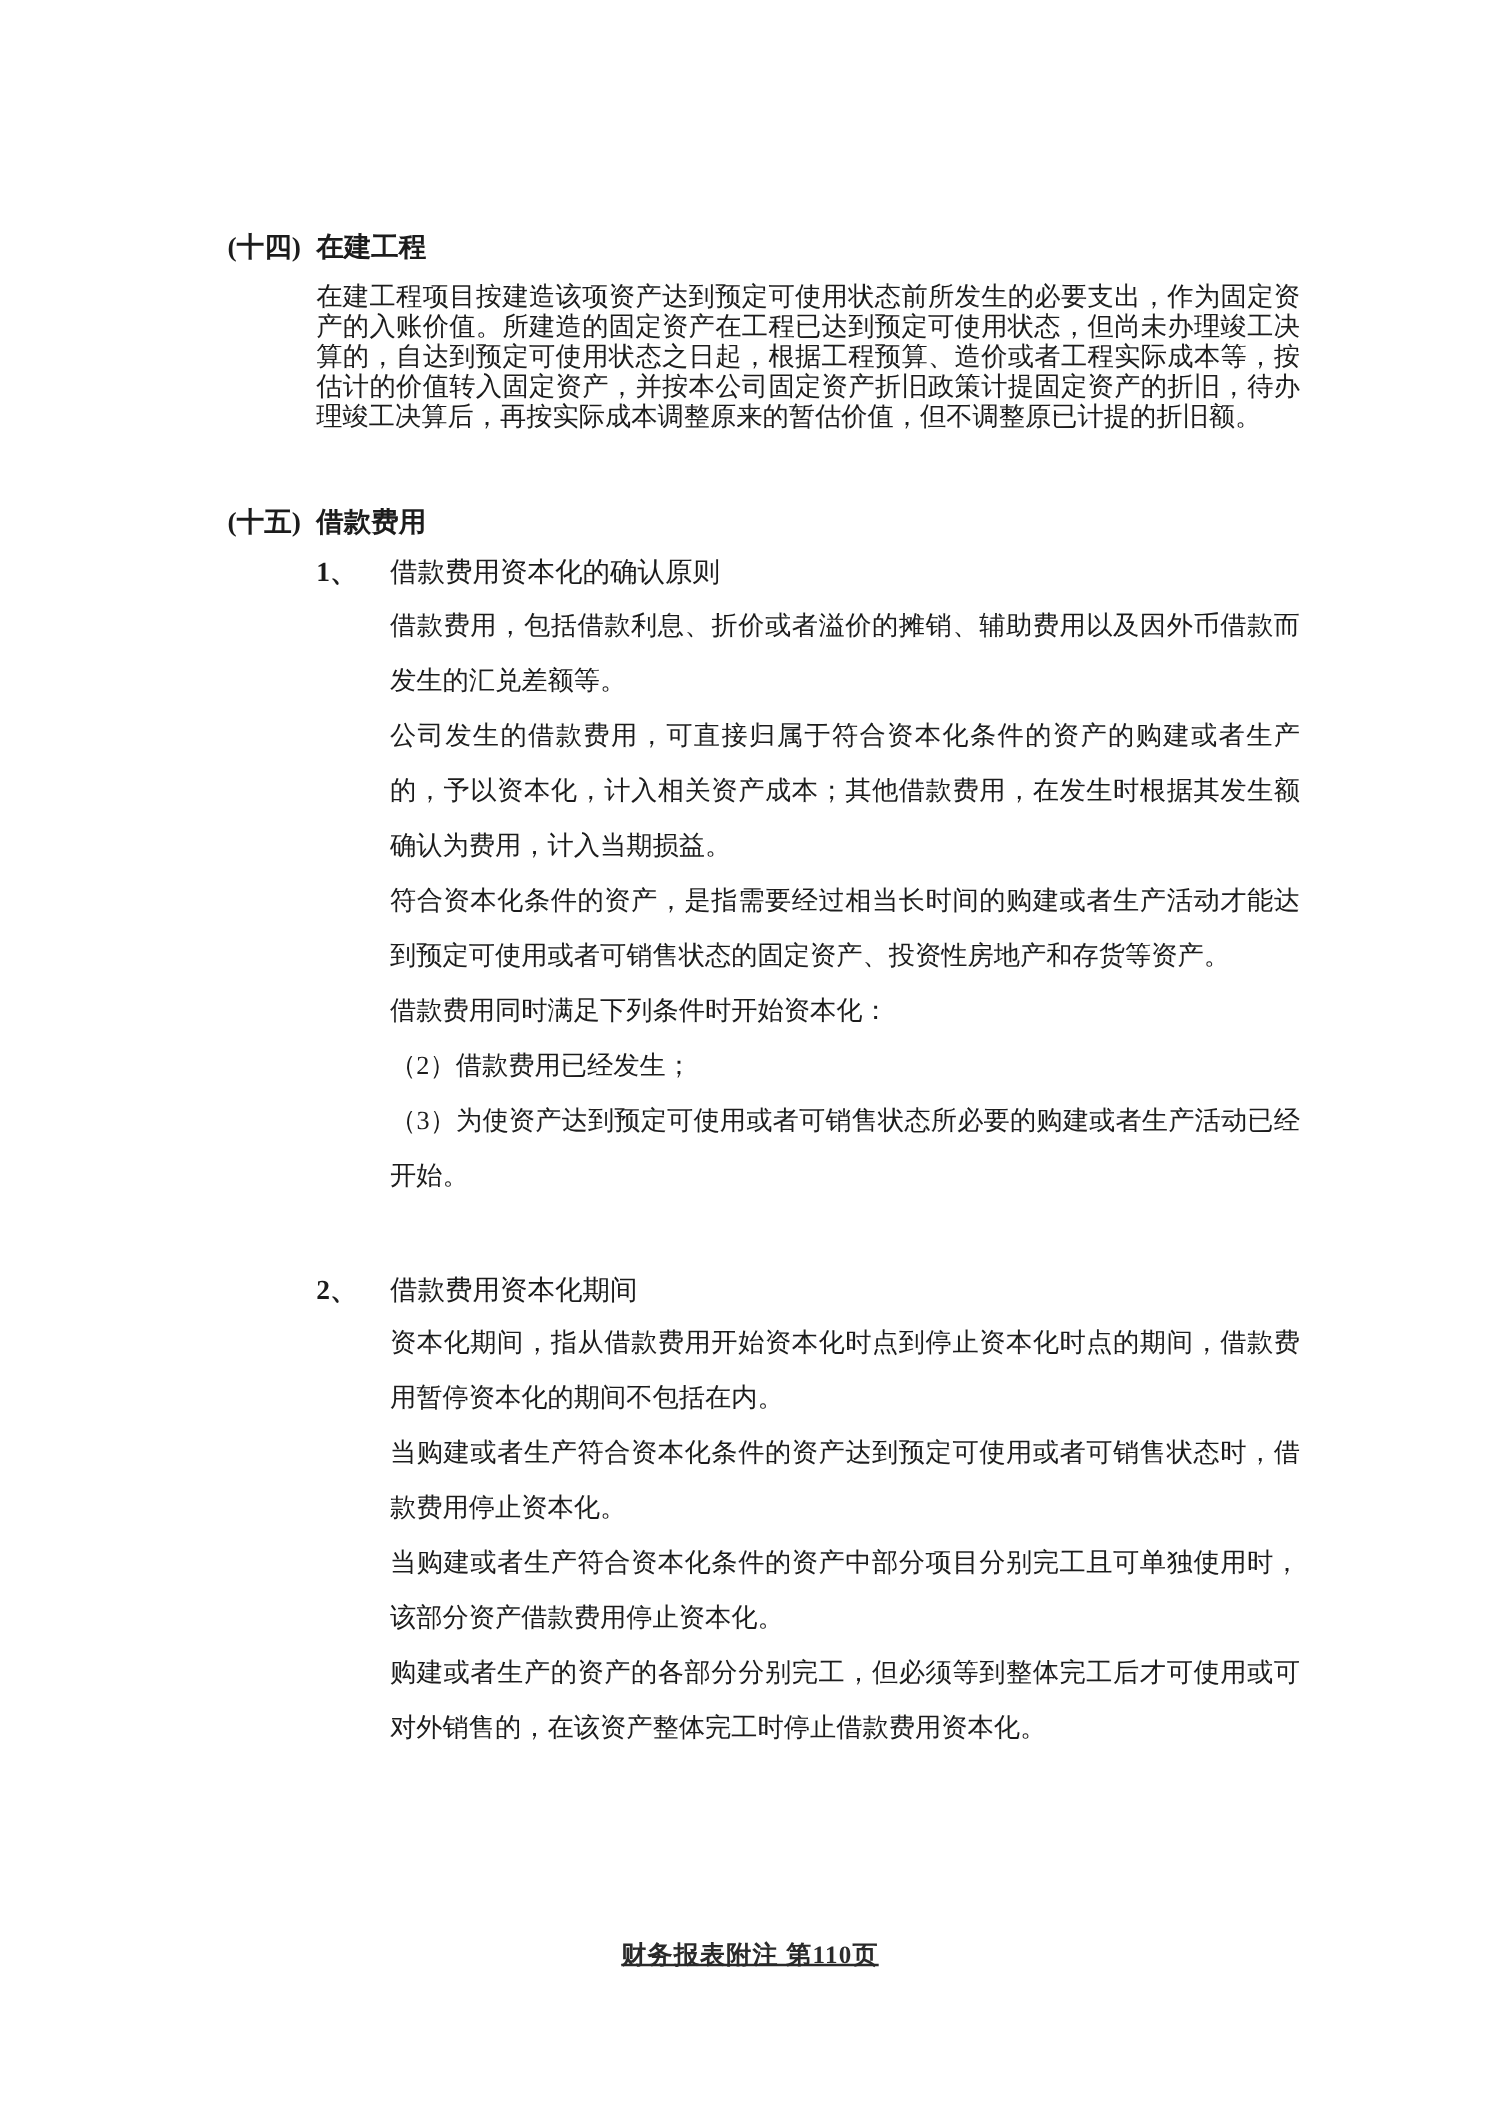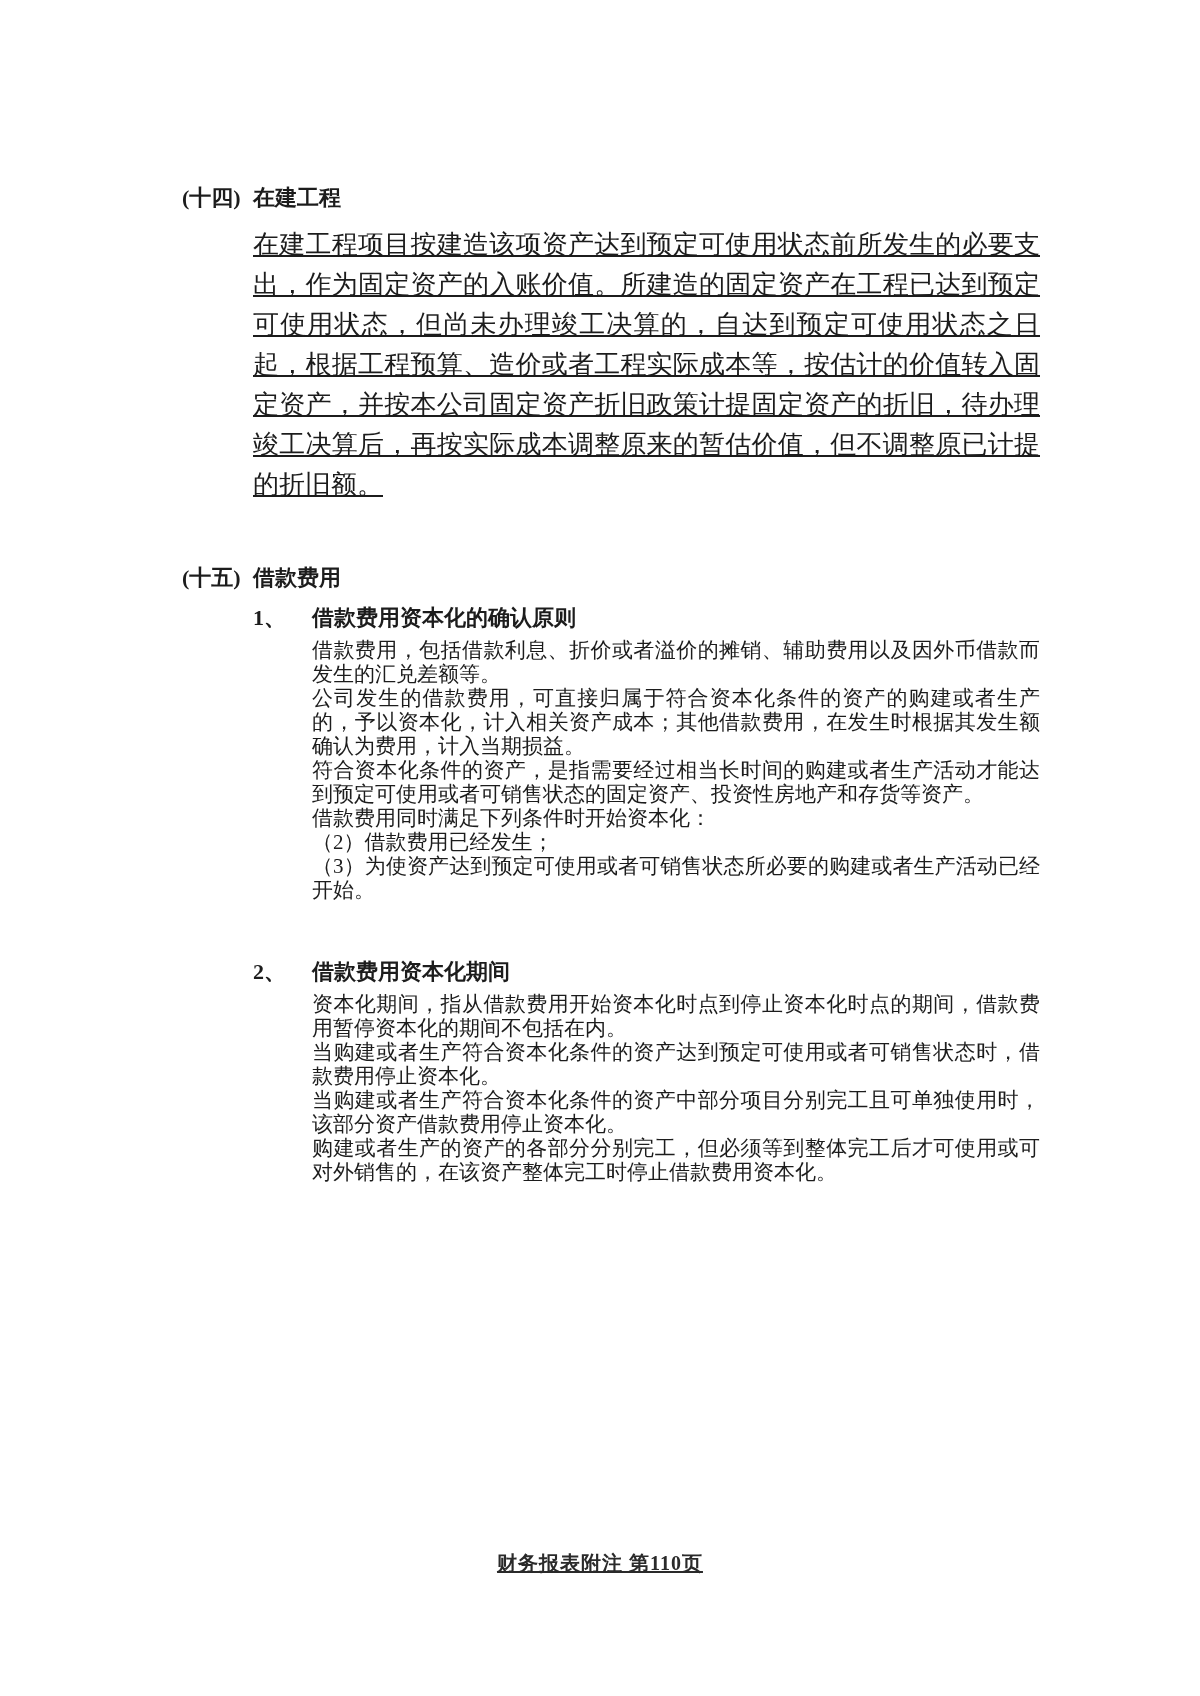--- a/index.html
+++ b/index.html
@@ -24,47 +24,46 @@
     font-weight: bold;
     font-size: 22px;
     line-height: 40px;
   }
   .sec-label { flex: none; width: 71px; }
   .sec-title { margin: 0; font-size: 22px; font-weight: bold; }
 
   .sec-body {
     margin-left: 71px;
     width: 787px;
-    font-size: 26px;
-    line-height: 40px;
+    font-size: 21px;
+    line-height: 24px;
     text-align: justify;
     margin-top: 7px;
-    text-decoration: underline;
   }
   .sec-body p, .sub-body p { margin: 0; }
 
   .section-15 { margin-top: 53px; }
 
   
   .subsection { margin-left: 71px; }
   .sub-head {
     display: flex;
     align-items: baseline;
     font-weight: bold;
     font-size: 22px;
     line-height: 40px;
   }
   .sub-num { flex: none; width: 59px; }
-  .sub-title { margin: 0; font-size: 22px; font-weight: bold; }
+  .sub-title { margin: 0; font-size: 22px; font-weight: normal; }
 
   .sub-body {
     margin-left: 59px;
     width: 728px;
     font-size: 21px;
-    line-height: 24px;
+    line-height: 44px;
     text-align: justify;
   }
 
   .subsection + .subsection { margin-top: 50px; }
 
   .page-footer {
     position: absolute;
     left: 0;
     right: 0;
     top: 1550px;

